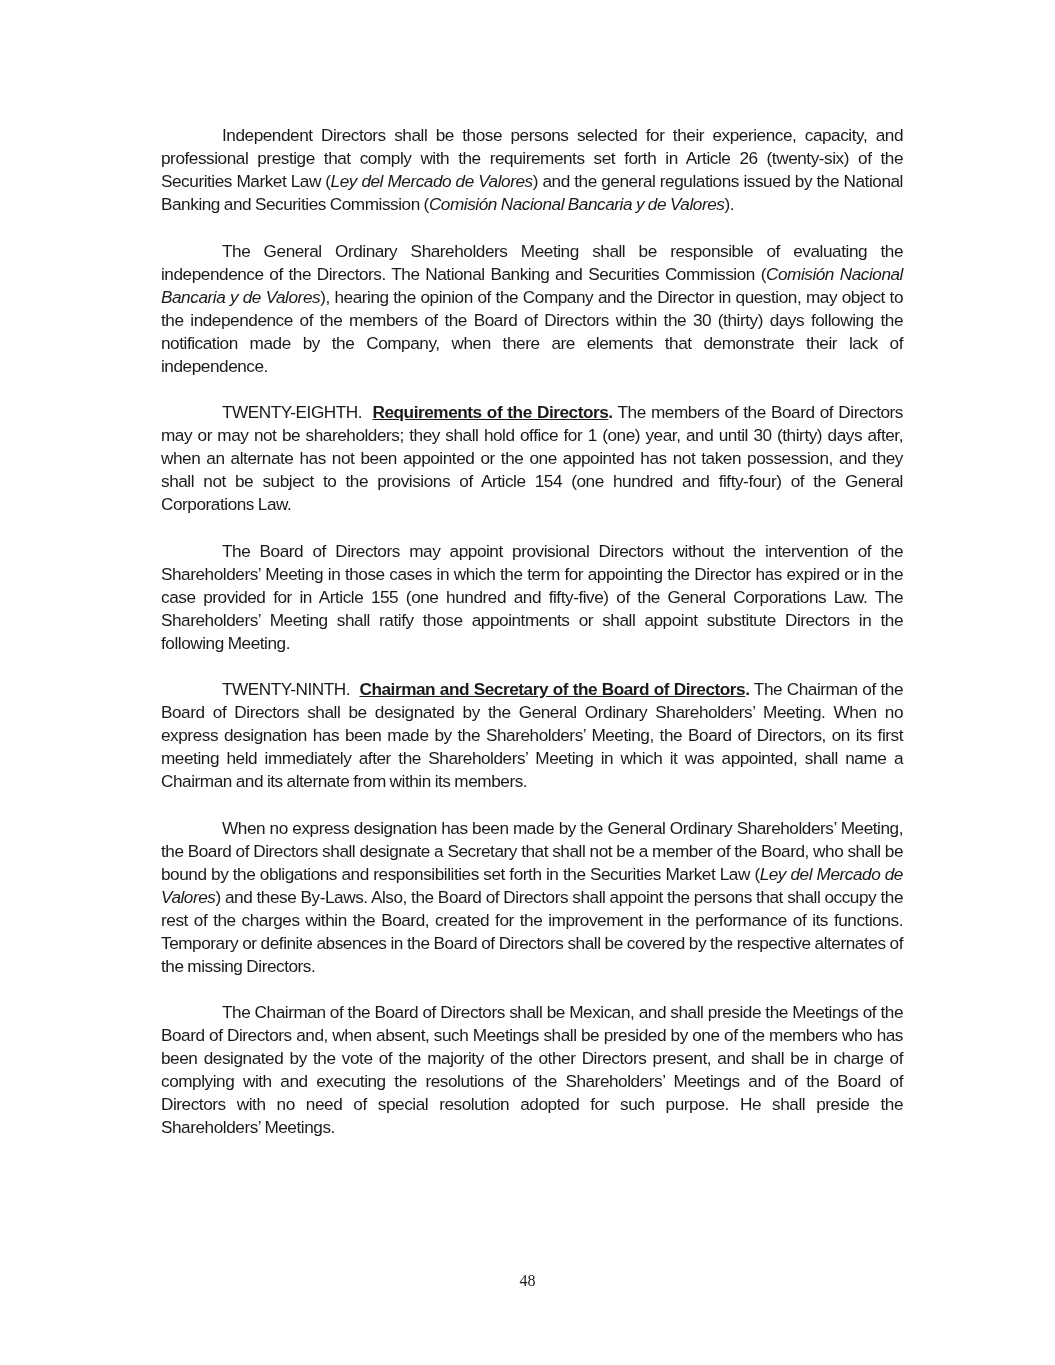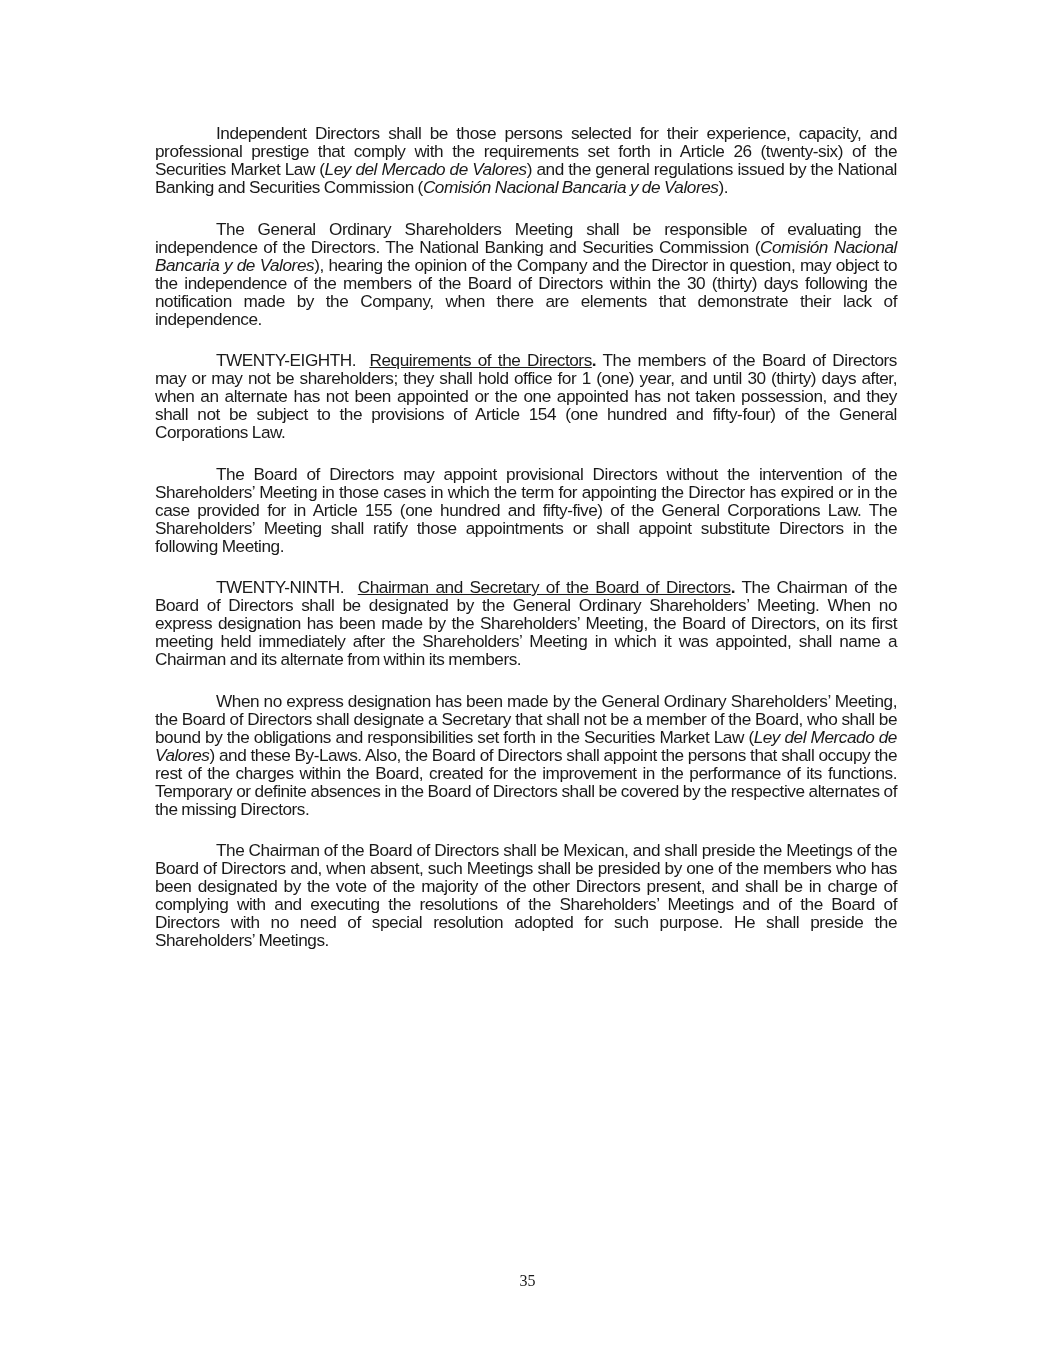--- a/index.html
+++ b/index.html
@@ -8,39 +8,39 @@
       background: #ffffff;
     }
     body {
       width: 1055px;
       height: 1365px;
       position: relative;
       overflow: hidden;
     }
     .page {
       position: absolute;
-      left: 155px;
+      left: 161px;
       top: 124px;
       width: 742px;
       color: #1a1a1a;
       font-family: "Liberation Sans", sans-serif;
       font-size: 17.2px;
-      line-height: 18px;
+      line-height: 23px;
       letter-spacing: -0.45px;
       word-spacing: -0.5px;
     }
     .para {
       margin: 0 0 23.5px 0;
       text-align: justify;
       text-indent: 61px;
     }
     .para:last-child { margin-bottom: 16px; }
     .it { font-style: italic; }
     .heading-num { font-weight: normal; }
-    .heading-title { font-weight: normal; text-decoration: underline; }
+    .heading-title { font-weight: bold; text-decoration: underline; }
     .heading-dot { font-weight: bold; }
     .page-number {
       position: absolute;
       left: 0;
       width: 1055px;
       top: 1272px;
       text-align: center;
       font-family: "Liberation Serif", serif;
       font-size: 16px;
       color: #1a1a1a;
@@ -60,13 +60,13 @@
   <p class="para"><span>The Board of Directors may appoint provisional Directors without the intervention of the Shareholders’ Meeting in those cases in which the term for appointing the Director has expired or in the case provided for in Article 155 (one hundred and fifty-five) of the General Corporations Law. The Shareholders’ Meeting shall ratify those appointments or shall appoint substitute Directors in the following Meeting.</span></p>
 
   <p class="para"><span class="heading-num">TWENTY-NINTH.</span>&nbsp; <span class="heading-title">Chairman and Secretary of the Board of Directors</span><span class="heading-dot">.</span><span> The Chairman of the Board of Directors shall be designated by the General Ordinary Shareholders’ Meeting. When no express designation has been made by the Shareholders’ Meeting, the Board of Directors, on its first meeting held immediately after the Shareholders’ Meeting in which it was appointed, shall name a Chairman and its alternate from within its members.</span></p>
 
   <p class="para"><span>When no express designation has been made by the General Ordinary Shareholders’ Meeting, the Board of Directors shall designate a Secretary that shall not be a member of the Board, who shall be bound by the obligations and responsibilities set forth in the Securities Market Law (</span><span class="it">Ley del Mercado de Valores</span><span>) and these By-Laws. Also, the Board of Directors shall appoint the persons that shall occupy the rest of the charges within the Board, created for the improvement in the performance of its functions. Temporary or definite absences in the Board of Directors shall be covered by the respective alternates of the missing Directors.</span></p>
 
   <p class="para"><span>The Chairman of the Board of Directors shall be Mexican, and shall preside the Meetings of the Board of Directors and, when absent, such Meetings shall be presided by one of the members who has been designated by the vote of the majority of the other Directors present, and shall be in charge of complying with and executing the resolutions of the Shareholders’ Meetings and of the Board of Directors with no need of special resolution adopted for such purpose. He shall preside the Shareholders’ Meetings.</span></p>
 
 </div>
 
-<div class="page-number">35</div>
+<div class="page-number">48</div>
 
 </body></html>

